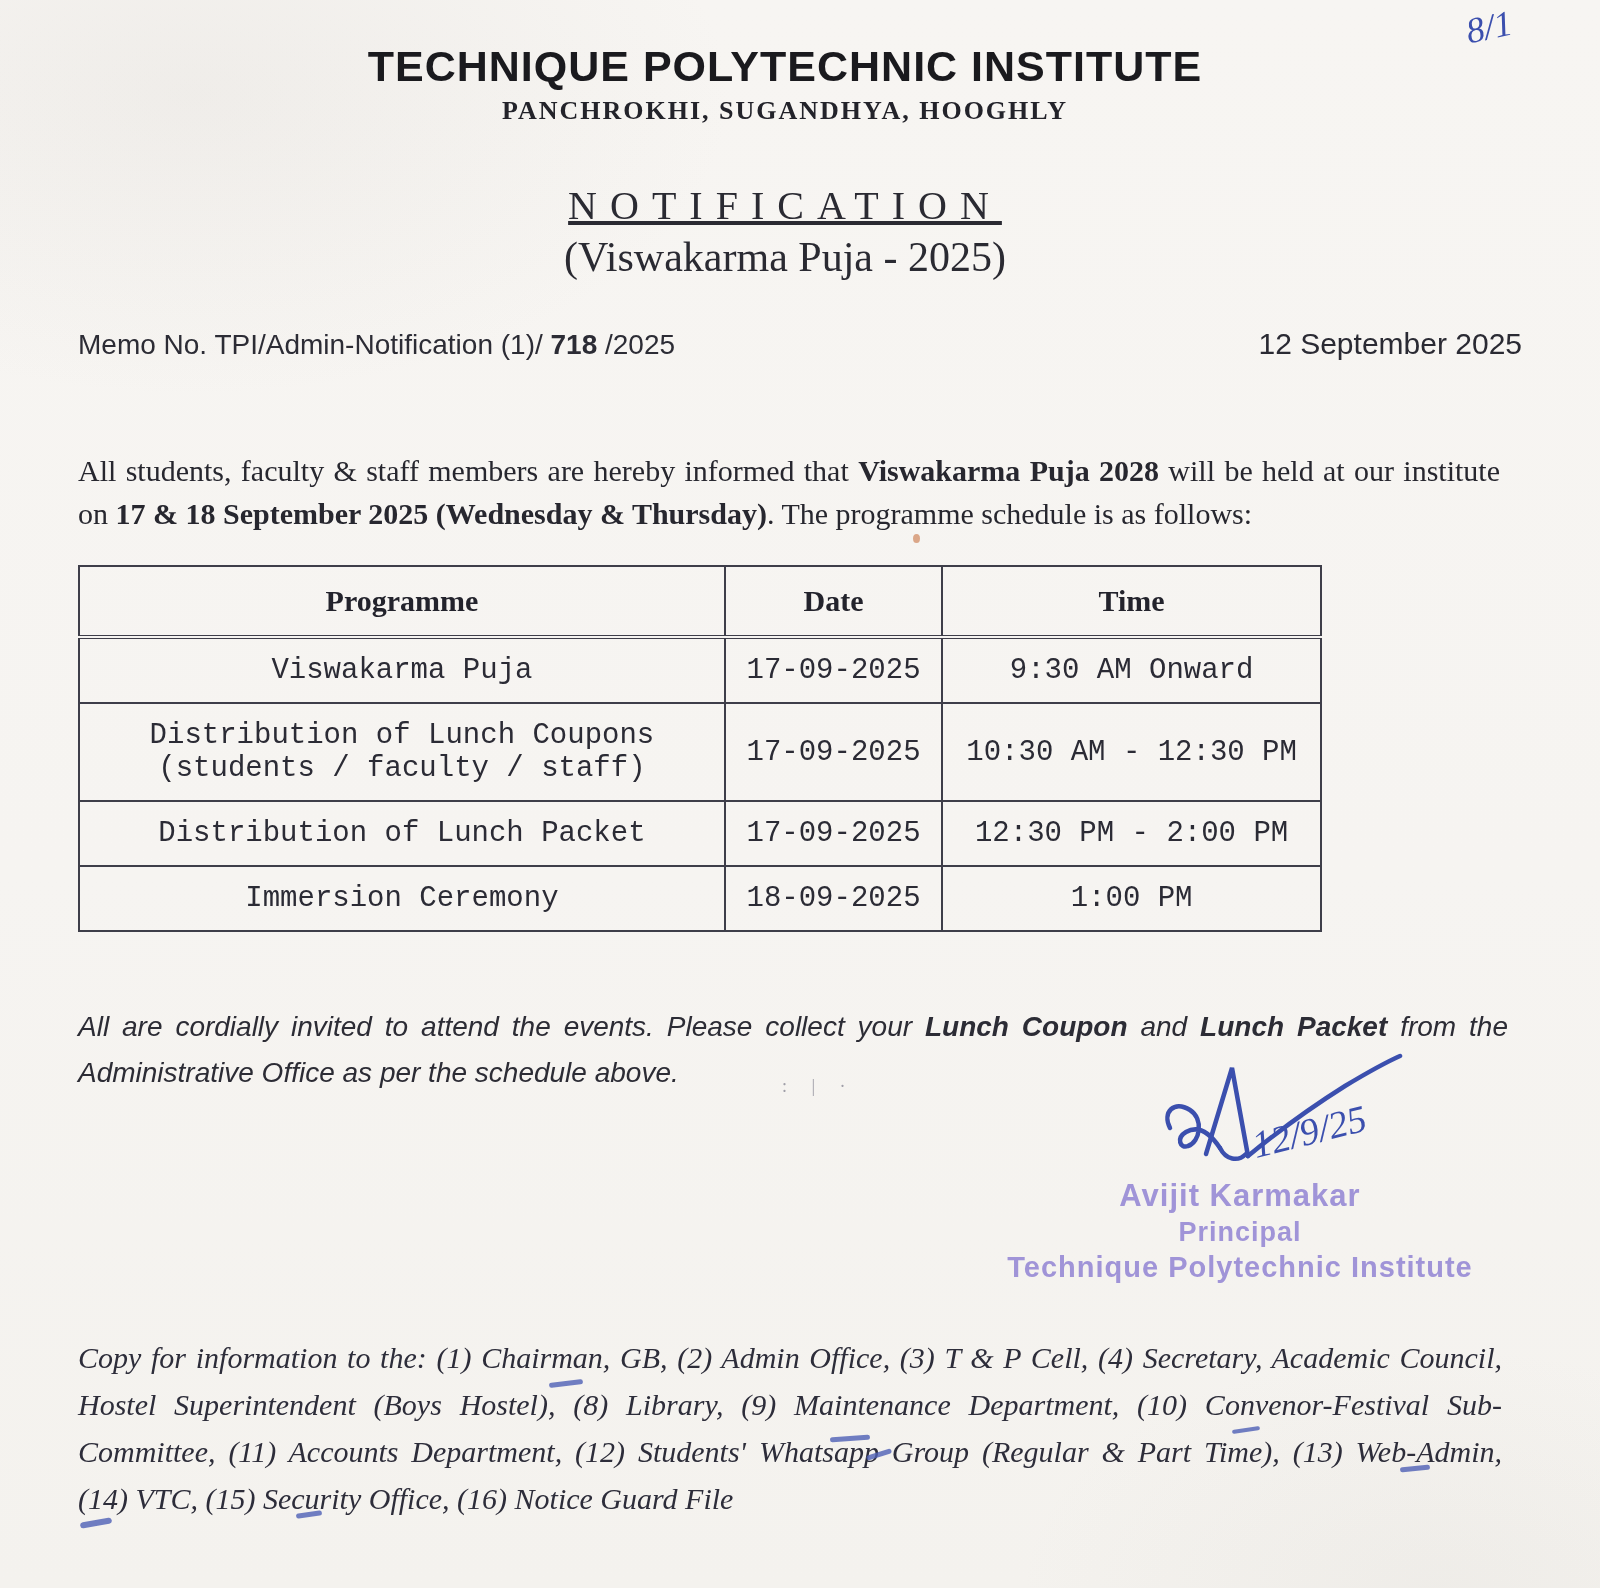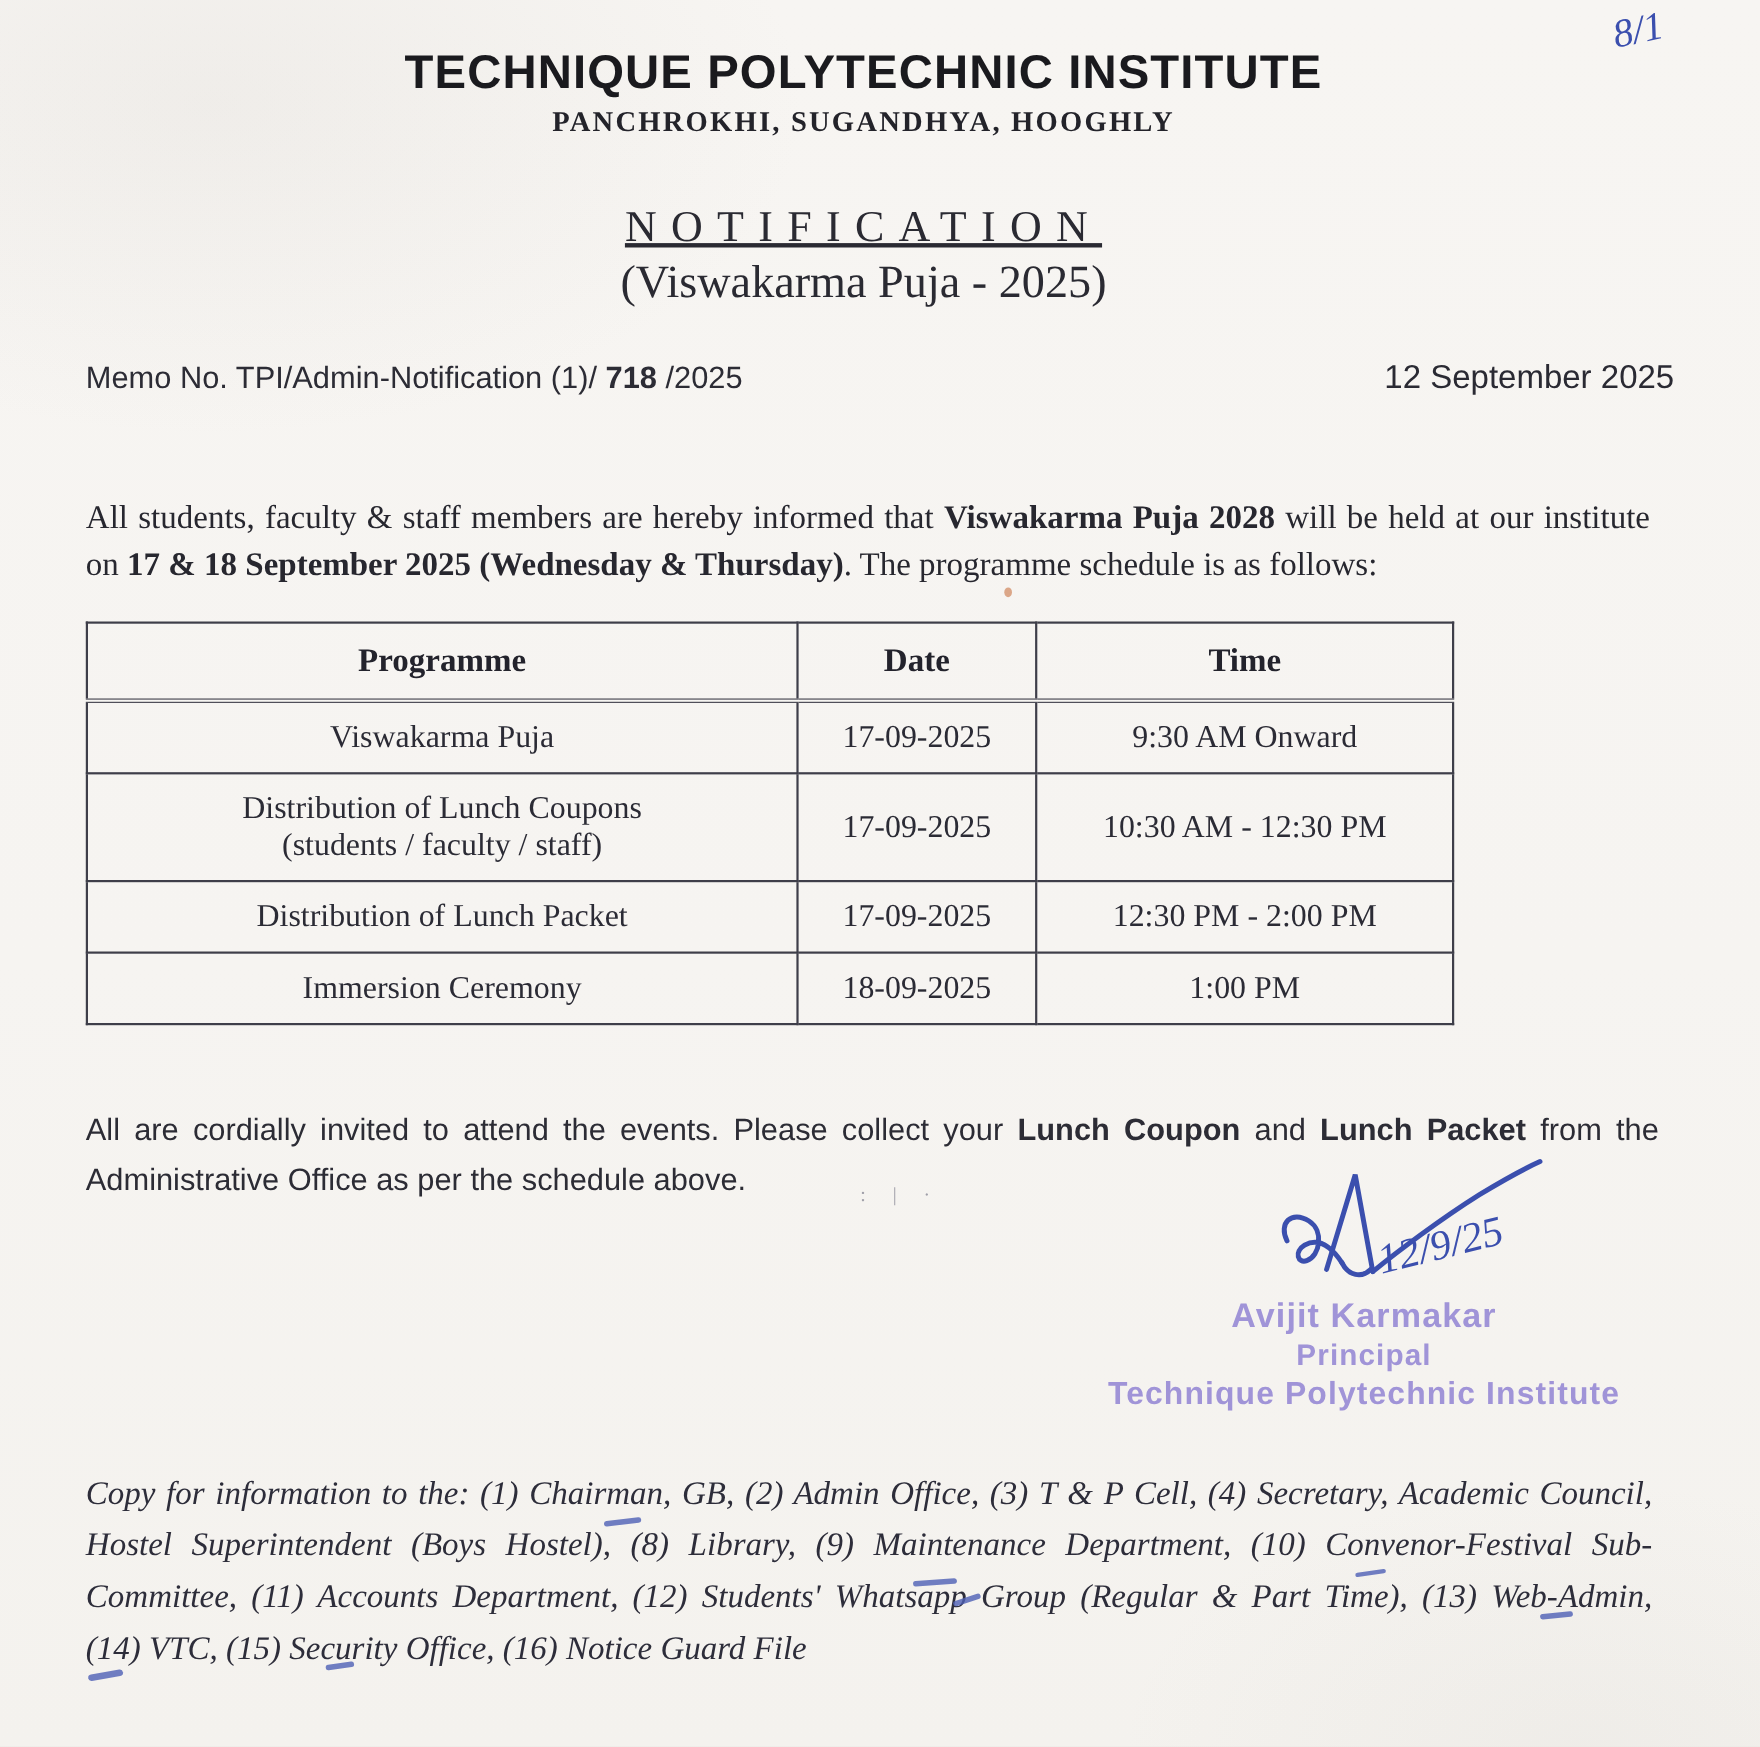--- a/index.html
+++ b/index.html
@@ -61,28 +61,29 @@
     border:2px solid #3e3e49;
     text-align:center;vertical-align:middle;
   }
   table.schedule th{
     font-size:30px;font-weight:bold;color:#23232c;
     height:66px;border-bottom:4px double #3e3e49;
   }
   table.schedule td{
     font-size:29px;color:#2b2b35;
     padding:15px 20px;
+    font-family:Liberation Mono, monospace;
   }
   .col-prog{width:52%;} .col-date{width:17.5%;} .col-time{width:30.5%;}
 
   
   .closing{
     margin:72px 62px 0 78px;
     font-family:"Liberation Sans", sans-serif;
-    font-size:28px;line-height:46px;text-align:justify;color:#2c2c35;
+    font-size:28px;line-height:46px;text-align:justify;color:#2c2c35;font-style:italic;
   }
   .closing b{font-weight:bold;}
 
   
   .signature-svg{position:absolute;left:1160px;top:1050px;width:250px;height:130px;}
   .stamp{
     position:absolute;left:990px;top:1178px;width:500px;
     text-align:center;
     font-family:"Liberation Sans", sans-serif;
     color:#998cd6;font-weight:bold;

